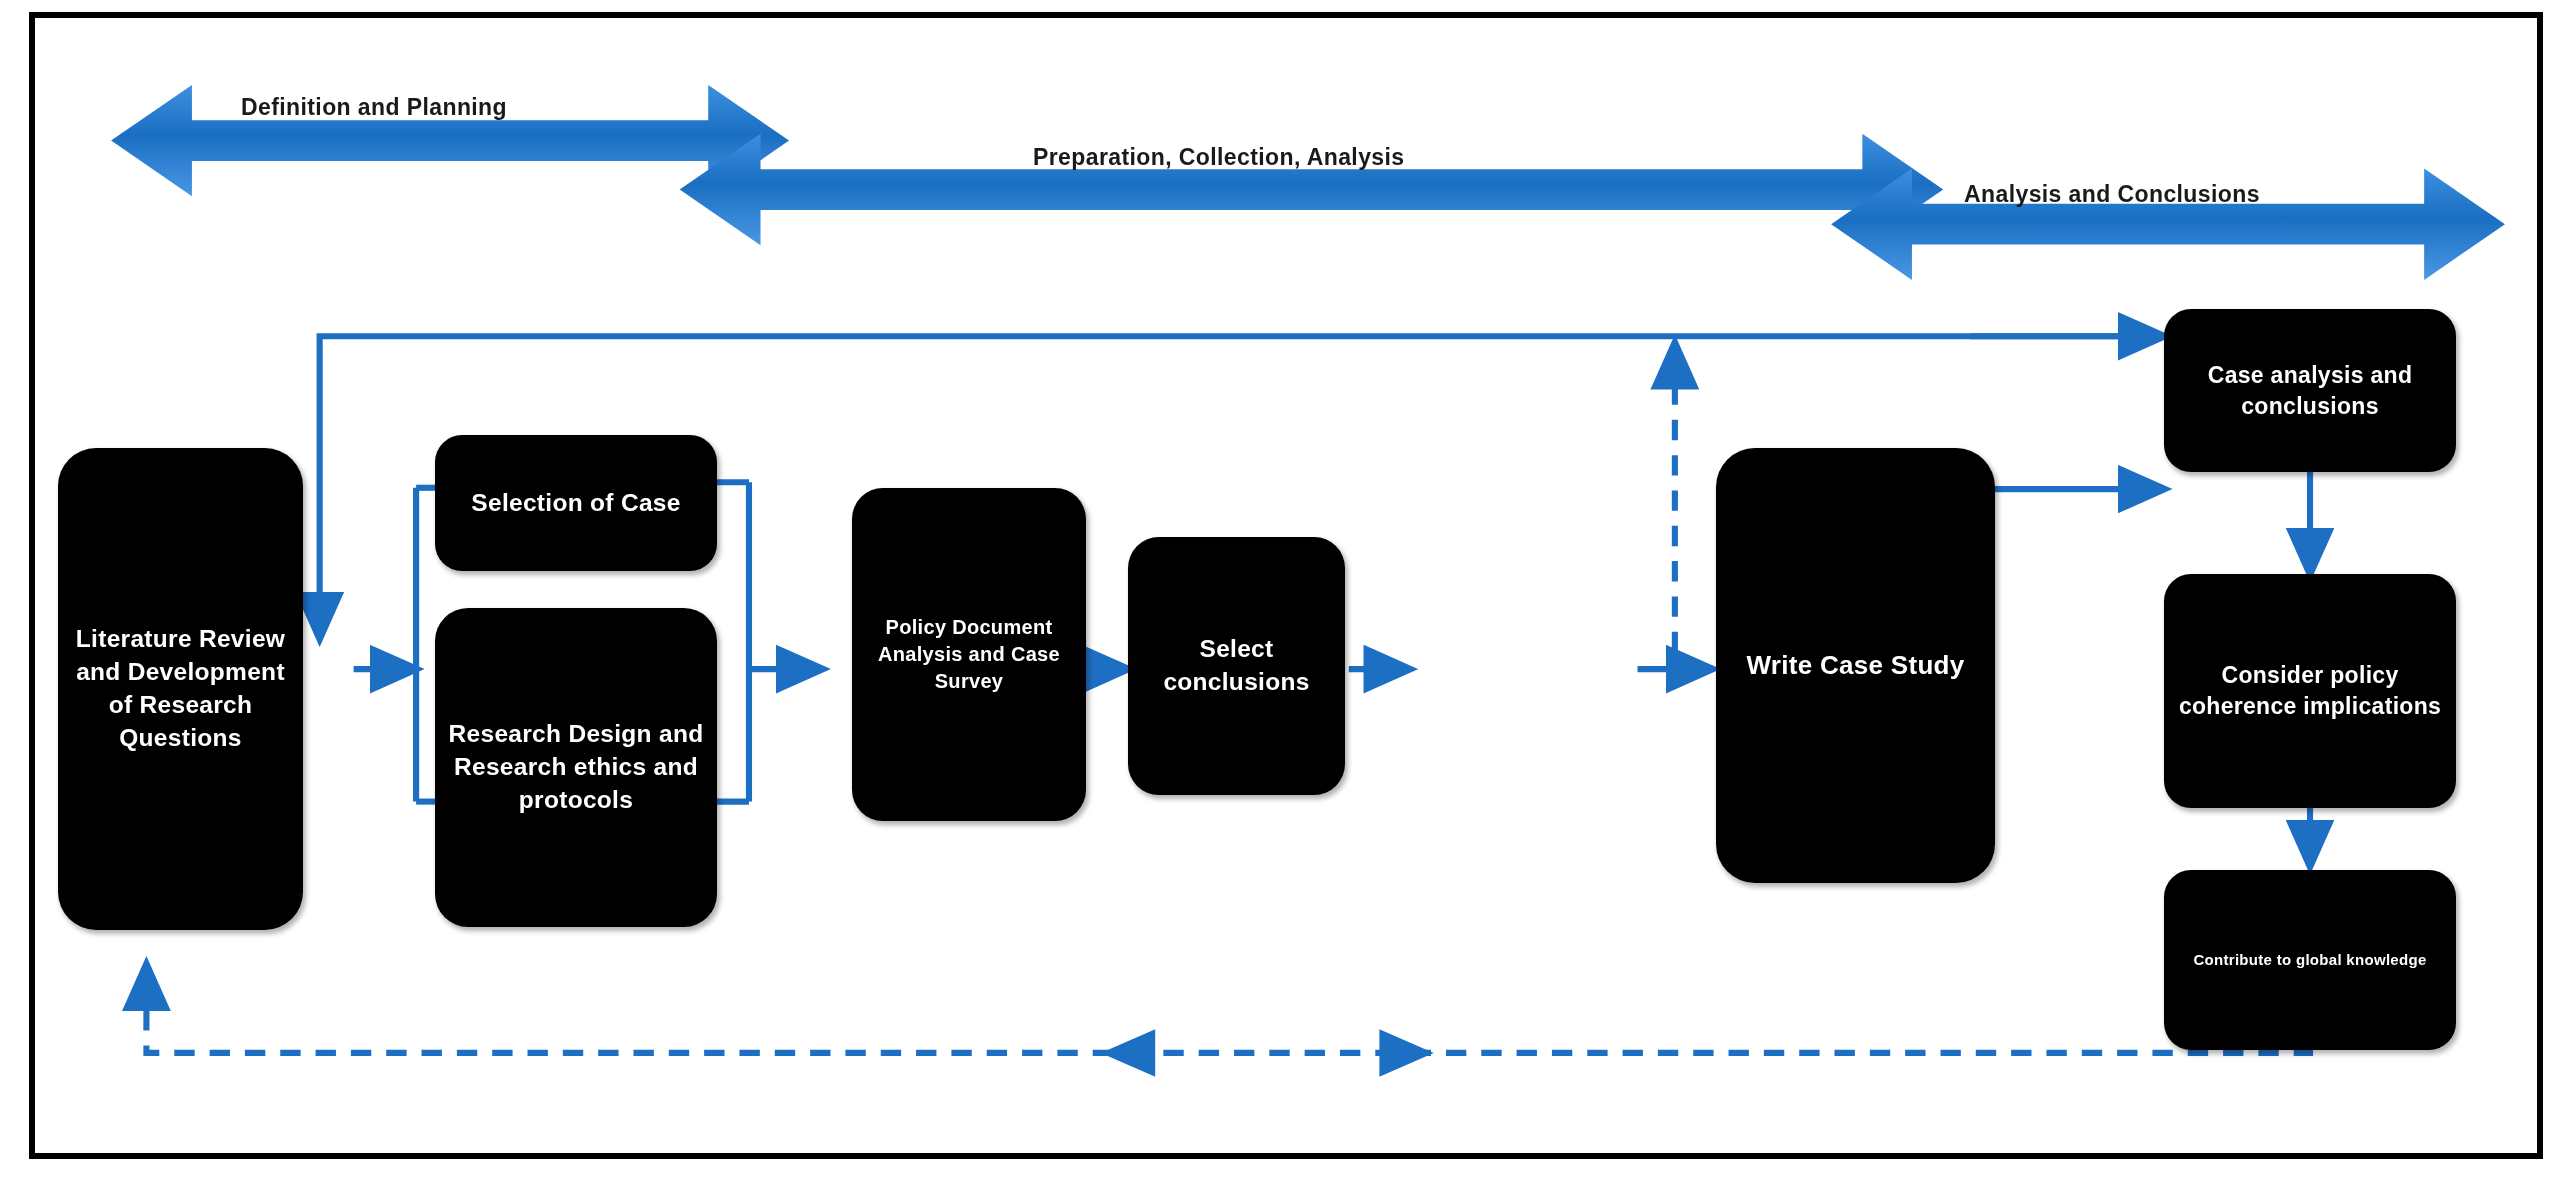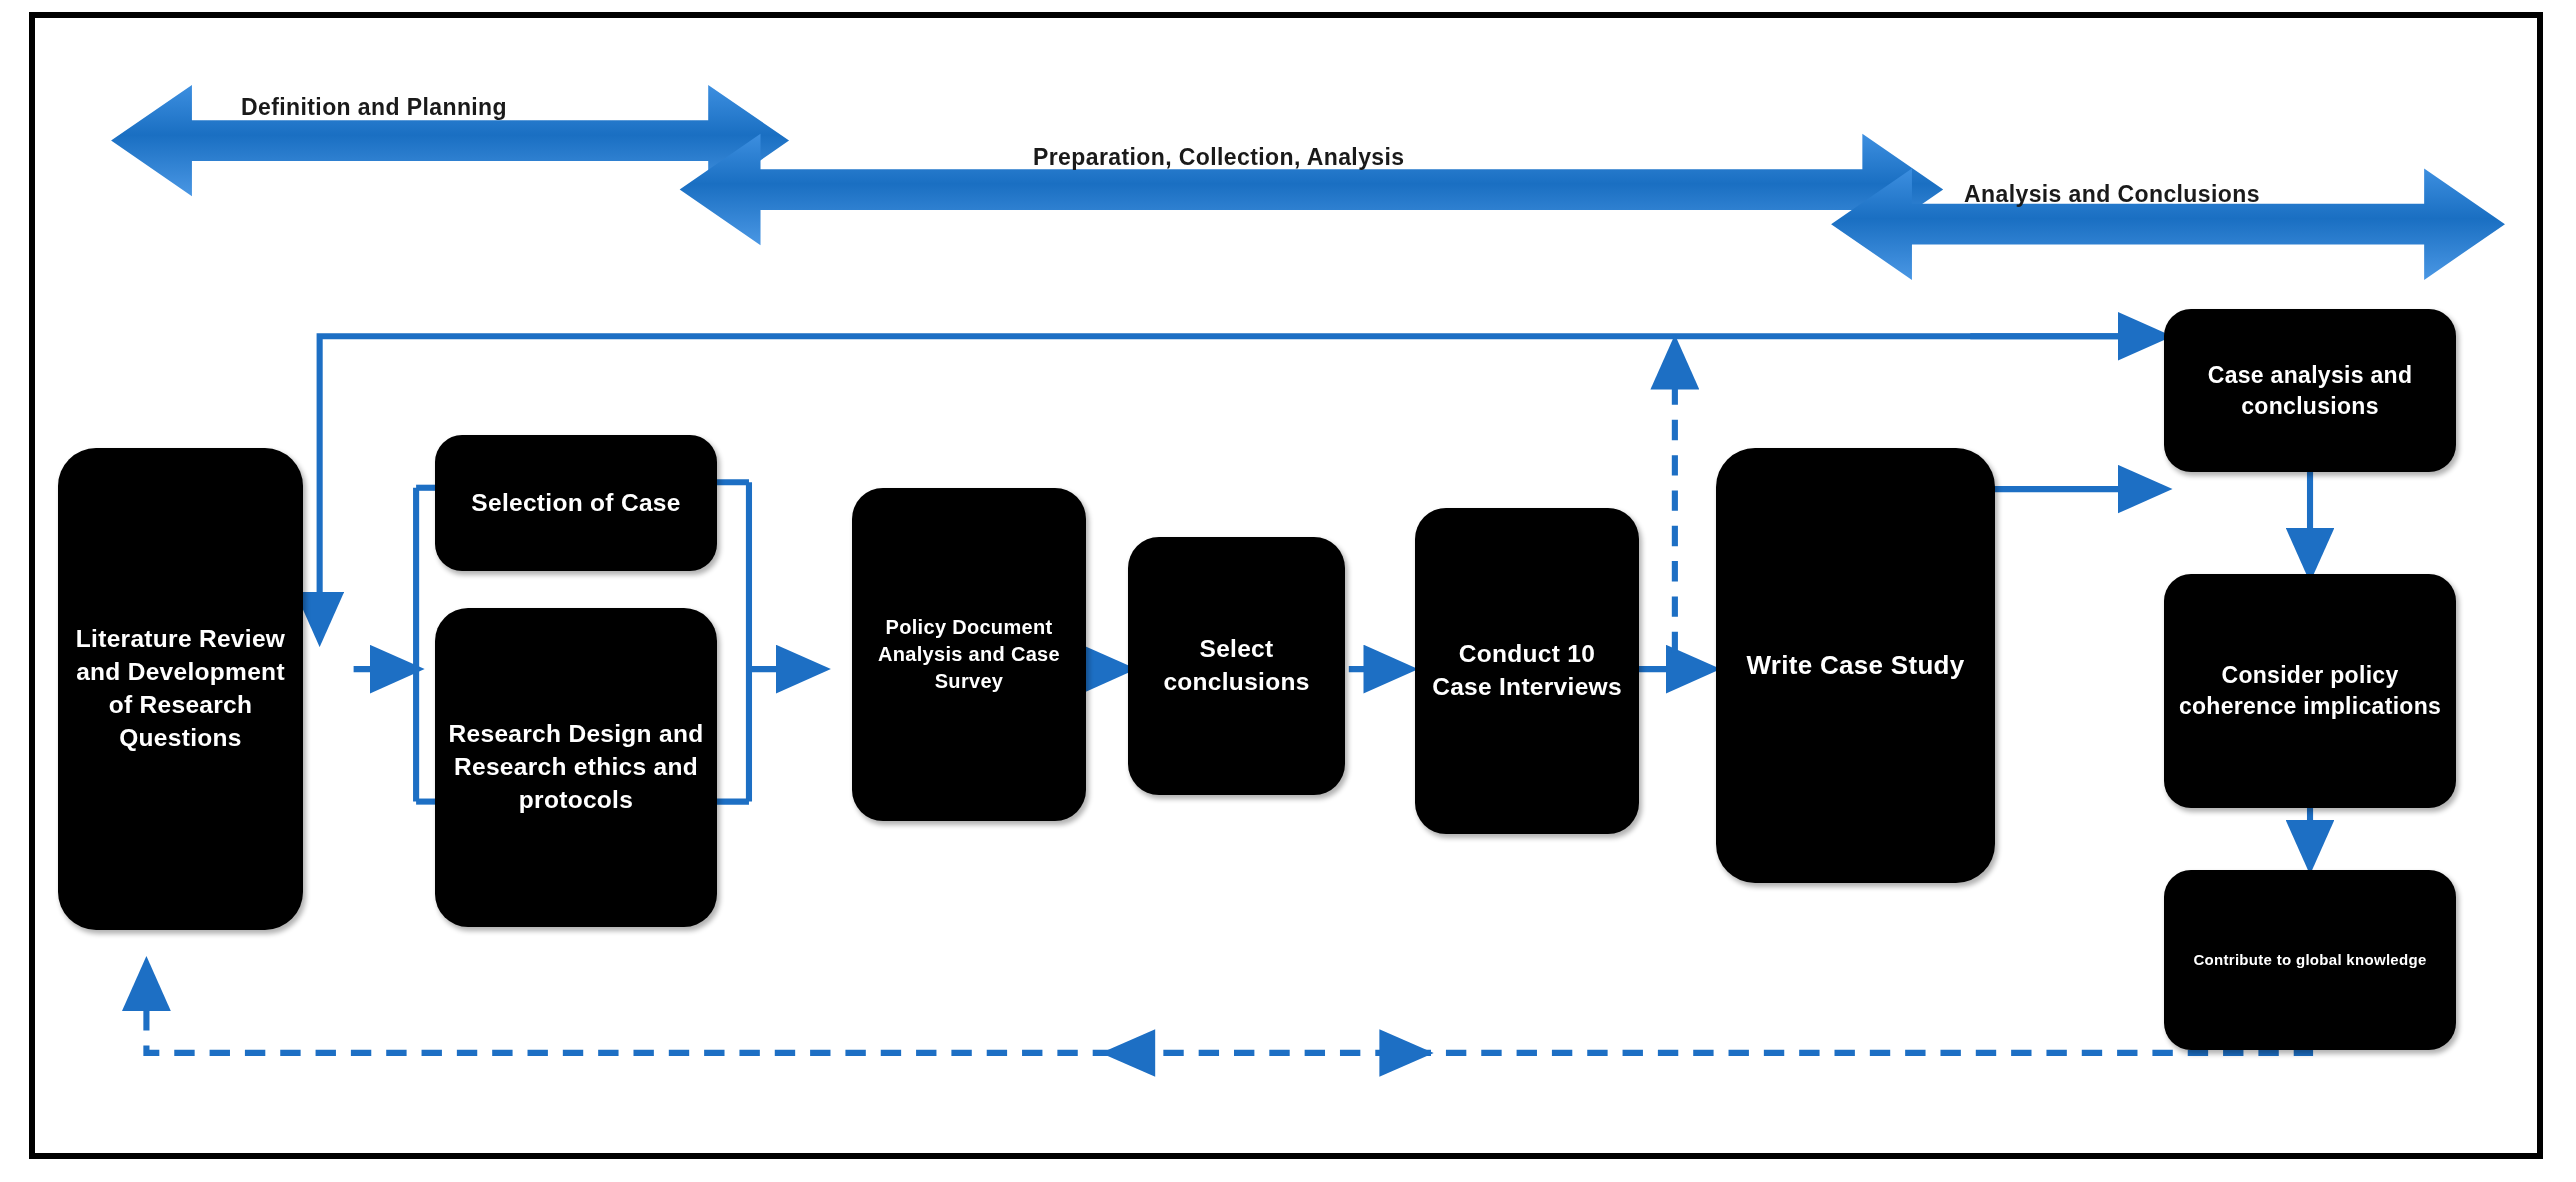--- a/index.html
+++ b/index.html
@@ -110,22 +110,20 @@
 
   <div class="node" style="left:435px;top:608px;width:282px;height:319px;font-size:24.5px;
               border-radius:33px;">Research Design and Research ethics and protocols</div>
 
   <div class="node" style="left:824px;top:488px;width:234px;height:333px;font-size:20px;
               border-radius:31px;margin-left:28px;">Policy Document Analysis and Case Survey</div>
 
   <div class="node" style="left:1128px;top:537px;width:217px;height:258px;font-size:24.5px;
               border-radius:31px;">Select conclusions</div>
 
-  <div class="node" style="left:1415px;top:508px;width:224px;height:326px;font-size:24.5px;
-              border-radius:31px;">Conduct 10 Case Interviews</div>
 
   <div class="node" style="left:1716px;top:448px;width:279px;height:435px;font-size:26px;
               border-radius:39px;">Write Case Study</div>
 
   <div class="node" style="left:2164px;top:309px;width:292px;height:163px;font-size:23px;
               border-radius:27px;">Case analysis and conclusions</div>
 
   <div class="node" style="left:2164px;top:574px;width:292px;height:234px;font-size:23px;
               border-radius:27px;">Consider policy coherence implications</div>
 

